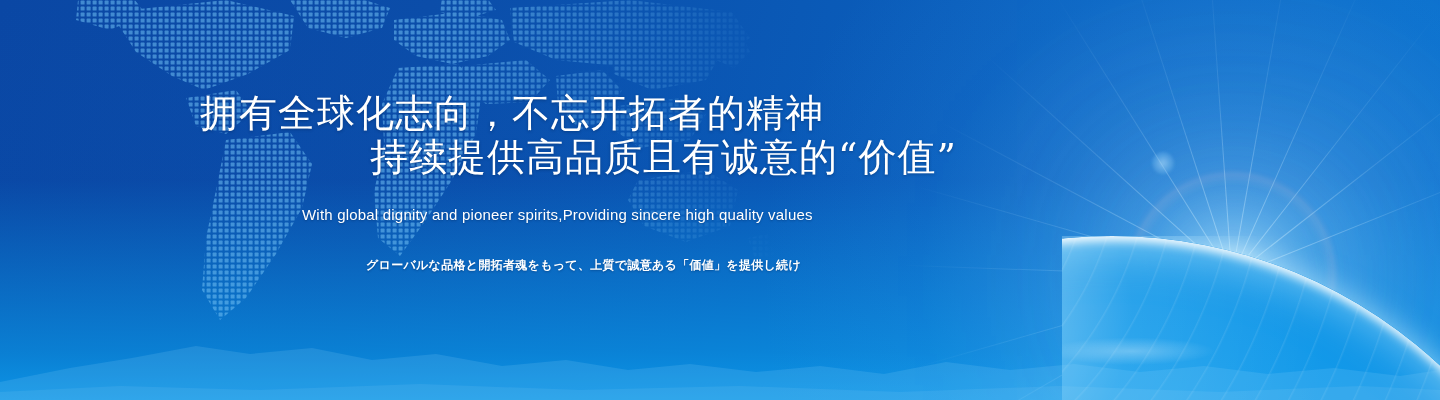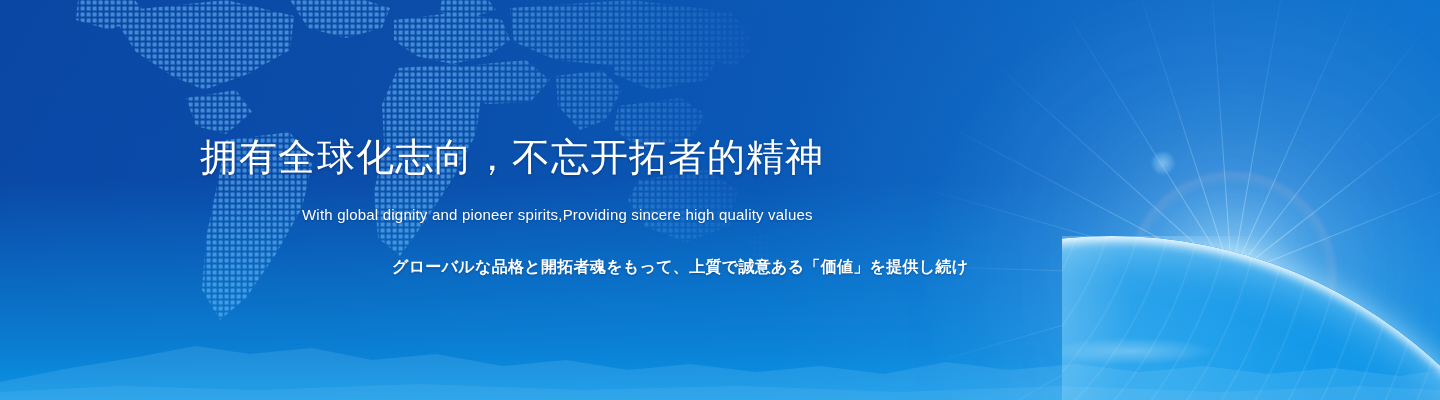--- a/index.html
+++ b/index.html
@@ -184,42 +184,41 @@
   }
   .headline {
     position: absolute;
     color: #ffffff;
     font-family: "DejaVu Serif", "Liberation Serif", serif;
     font-size: 38px;
     font-weight: 400;
     letter-spacing: 1px;
     white-space: nowrap;
     text-shadow: 0 1px 3px rgba(2,35,85,0.45);
-    margin-top: 44px;
   }
   #headline-1 { left: 200px; top: 88px; }
   #headline-2 { left: 370px; top: 132px; }
 
   #subhead-en {
     position: absolute;
     left: 302px; top: 206px;
     color: #ffffff;
     font-family: Liberation Sans, sans-serif;
     font-size: 15px;
     font-weight: 400;
     letter-spacing: 0.2px;
     white-space: nowrap;
     text-shadow: 0 1px 2px rgba(2,35,85,0.40);
   }
   #subhead-ja {
     position: absolute;
-    left: 392px; top: 257px;
+    left: 366px; top: 257px;
     color: #ffffff;
     font-family: Liberation Mono, monospace;
-    font-size: 16px;
+    font-size: 12px;
     font-weight: 700;
     letter-spacing: 0.3px;
     white-space: nowrap;
     text-shadow: 0 1px 2px rgba(2,35,85,0.40);
   }
 </style>
 </head>
 <body>
 
 <div id="banner">
@@ -304,17 +303,18 @@
 
   <div id="mountains">
     <svg viewBox="0 0 1440 76" preserveAspectRatio="none" aria-hidden="true">
       <path d="M0 58 L70 44 L132 34 L196 22 L250 30 L312 24 L372 36 L436 30 L502 42 L566 36 L628 46 L690 40 L756 48 L820 42 L884 50 L946 38 L1010 46 L1074 40 L1140 48 L1204 42 L1268 50 L1334 44 L1400 52 L1440 46 L1440 76 L0 76 Z" fill="#8fd4f7" opacity="0.55"></path>
       <path d="M0 68 L120 62 L260 66 L420 60 L580 66 L740 62 L900 68 L1060 62 L1220 68 L1360 62 L1440 66 L1440 76 L0 76 Z" fill="#bfe7fb" opacity="0.45"></path>
     </svg>
   </div>
 
   <div id="copy">
     <div class="headline" id="headline-1">拥有全球化志向，不忘开拓者的精神</div>
+    <div class="headline" id="headline-2">持续提供高品质且有诚意的“价值”</div>
     <div id="subhead-en">With global dignity and pioneer spirits,Providing sincere high quality values</div>
     <div id="subhead-ja">グローバルな品格と開拓者魂をもって、上質で誠意ある「価値」を提供し続け</div>
   </div>
 
 </div>
 
 </body></html>

